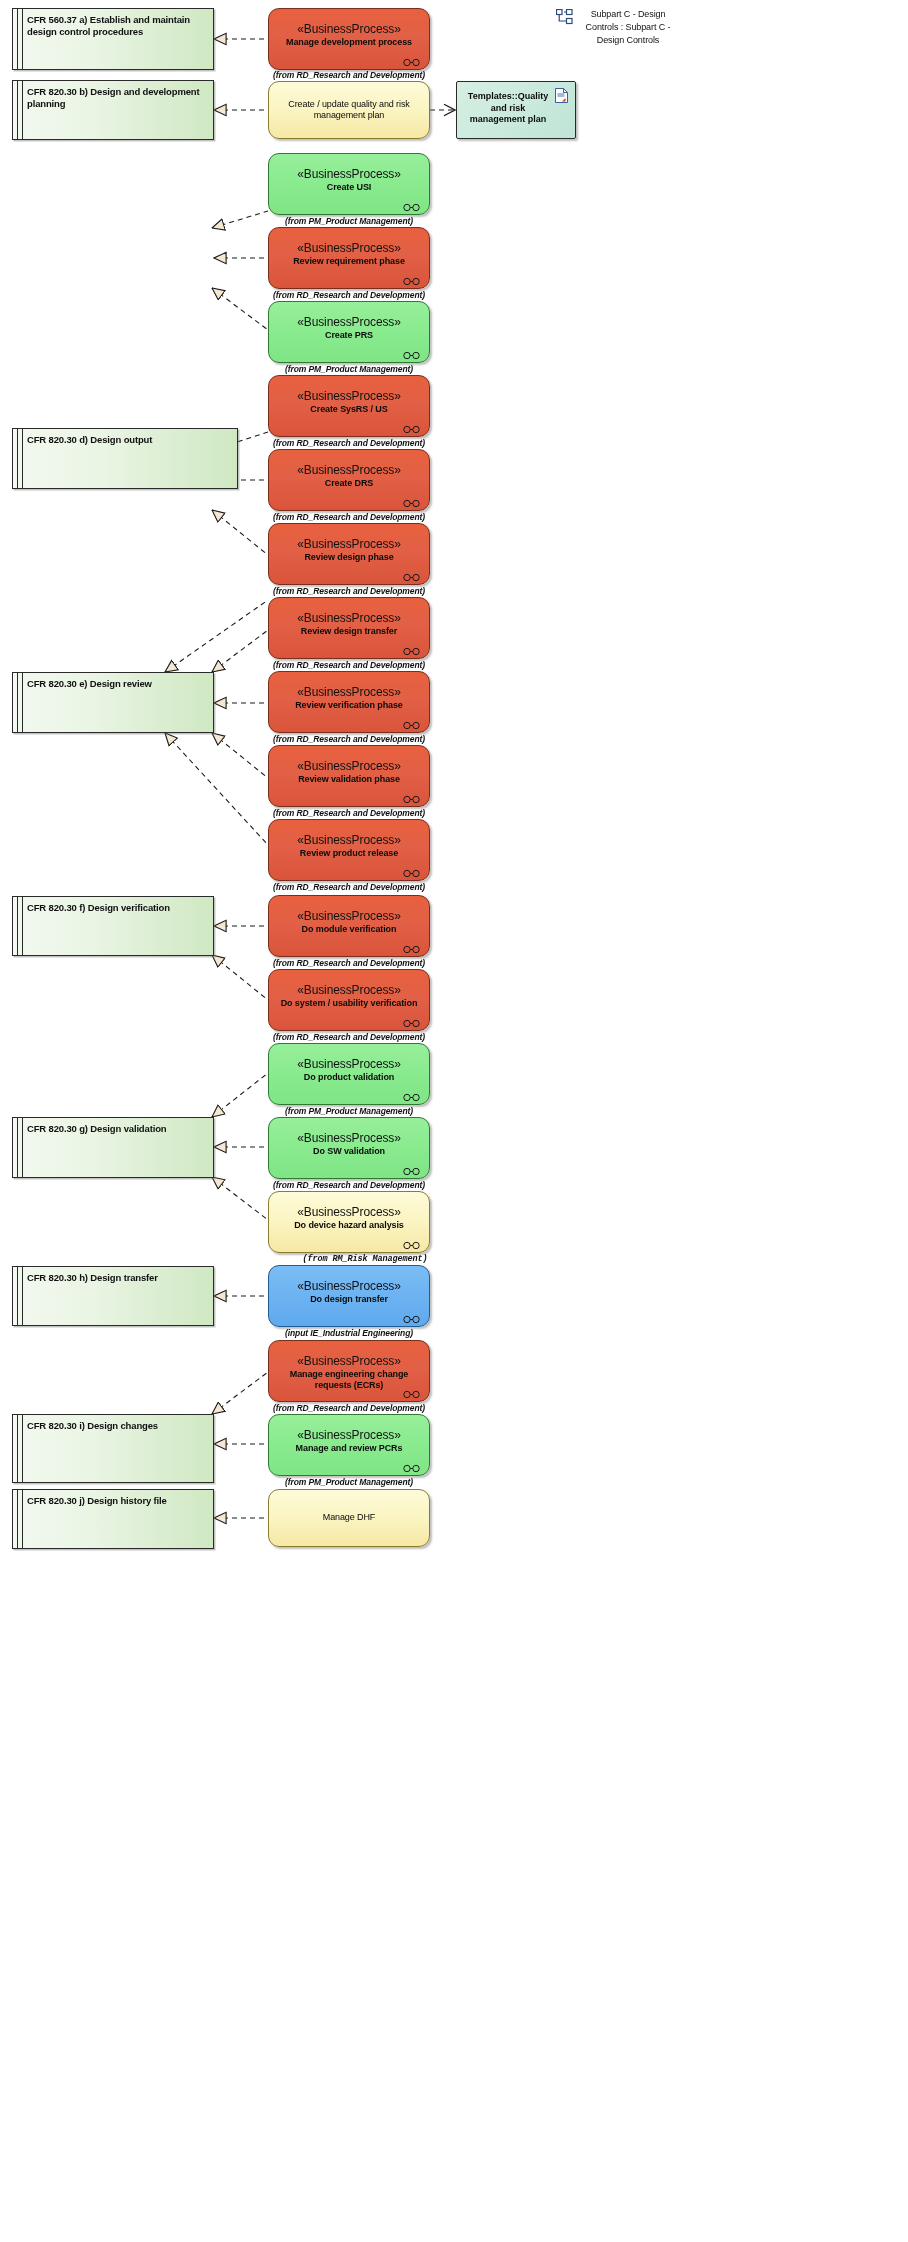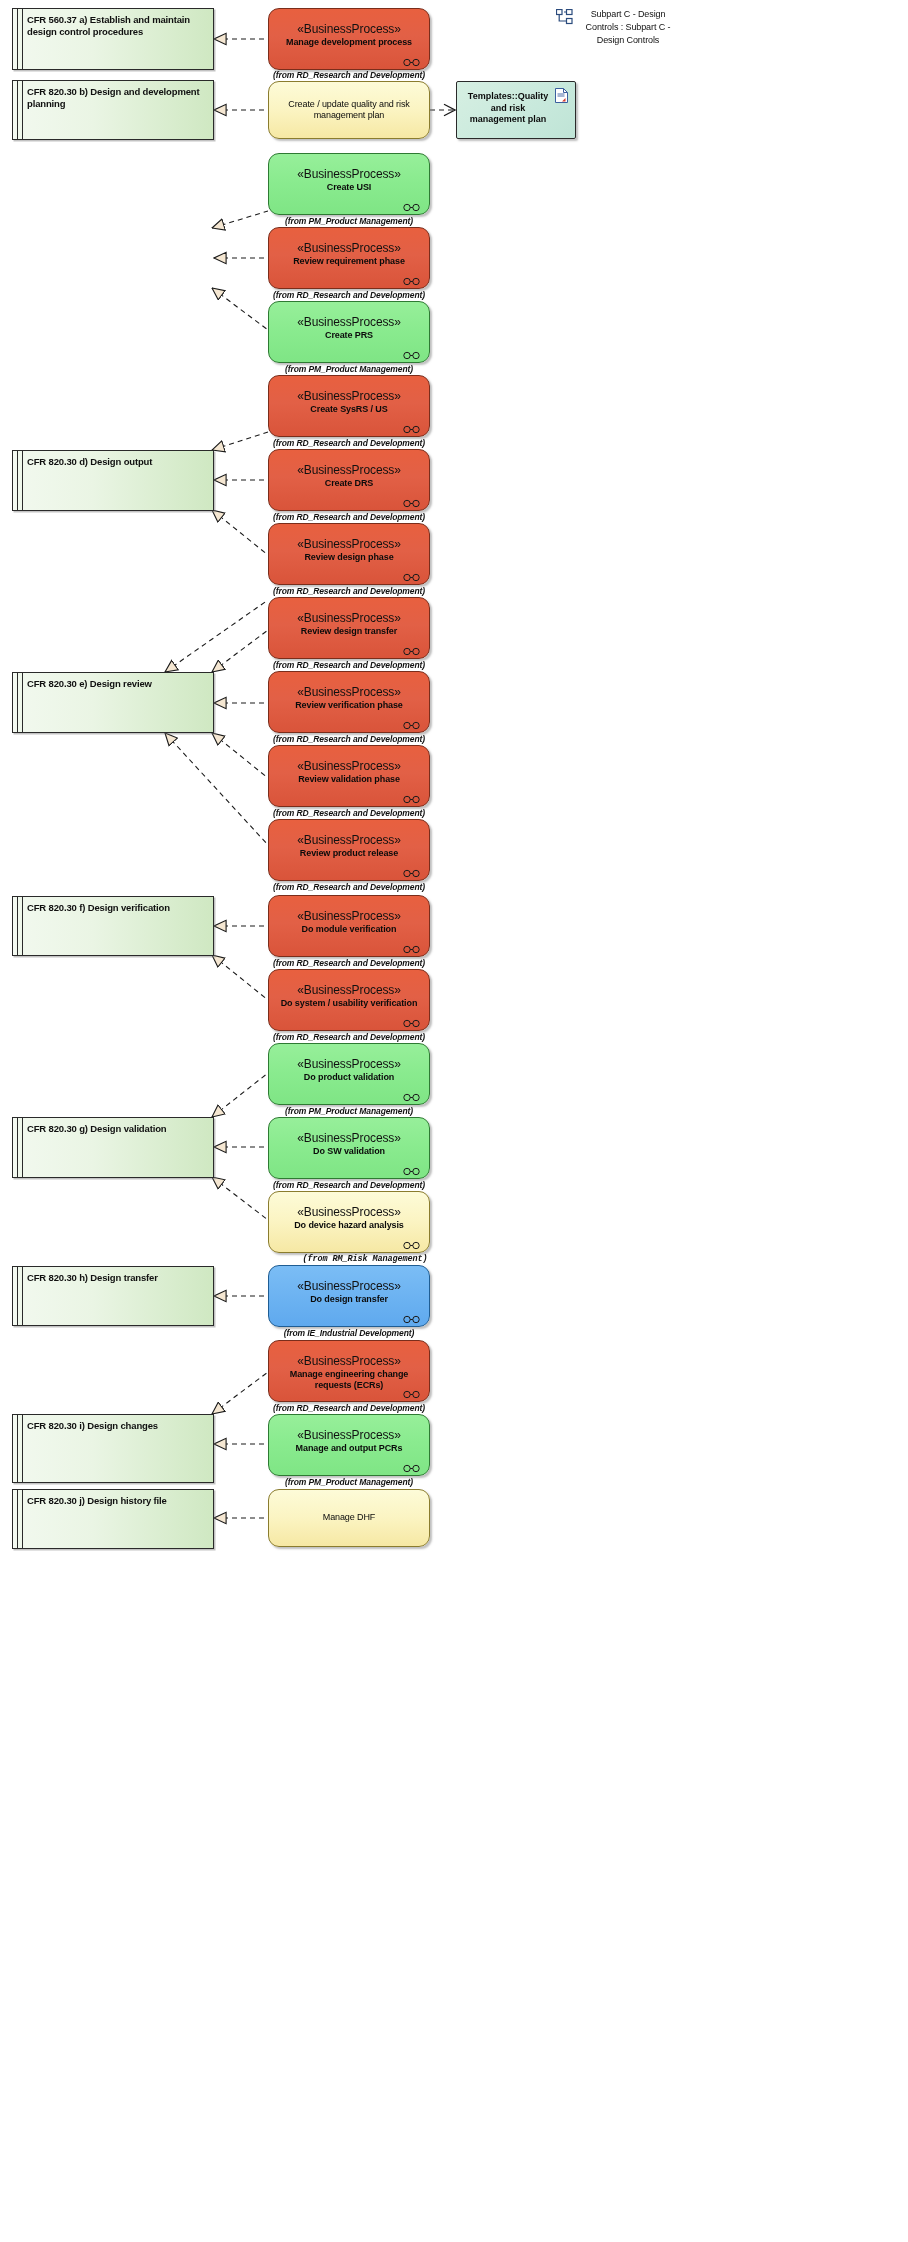--- a/index.html
+++ b/index.html
@@ -253,21 +253,21 @@
     <span class="gutter"></span>
     <span class="req-label">CFR 560.37 a) Establish and maintain design control procedures</span>
   </div>
 
   <div class="req" style="left:12px; top:80px; width:202px; height:60px;">
     <span class="gutter"></span>
     <span class="req-label">CFR 820.30 b) Design and development planning</span>
   </div>
 
 
-  <div class="req" style="left:12px; top:450px; width:202px; height:61px;">
+  <div class="req" style="left:12px; top:428px; width:226px; height:61px;">
     <span class="gutter"></span>
     <span class="req-label">CFR 820.30 d) Design output</span>
   </div>
 
   <div class="req" style="left:12px; top:672px; width:202px; height:61px;">
     <span class="gutter"></span>
     <span class="req-label">CFR 820.30 e) Design review</span>
   </div>
 
   <div class="req" style="left:12px; top:896px; width:202px; height:60px;">
@@ -524,38 +524,38 @@
     <span class="stereo">«BusinessProcess»</span>
     <span class="pname">Do design transfer</span>
     <span class="proc-icon">
       <svg viewBox="0 0 17 9" width="17" height="9">
           <circle cx="4" cy="4.5" r="3.2" fill="none" stroke="#1a1a1a" stroke-width="1"></circle>
           <circle cx="13" cy="4.5" r="3.2" fill="none" stroke="#1a1a1a" stroke-width="1"></circle>
           <line x1="7.2" y1="4.5" x2="9.8" y2="4.5" stroke="#1a1a1a" stroke-width="1"></line>
         </svg>
     </span>
   </div>
-  <div class="fromcap" style="left:268px; top:1328px; width:162px;">(from IE_Industrial Development)</div>
+  <div class="fromcap" style="left:268px; top:1328px; width:162px;">(input IE_Industrial Engineering)</div>
 
   <div class="proc c-red" style="left:268px; top:1340px; width:162px; height:62px;">
     <span class="stereo">«BusinessProcess»</span>
     <span class="pname">Manage engineering change requests (ECRs)</span>
     <span class="proc-icon">
       <svg viewBox="0 0 17 9" width="17" height="9">
           <circle cx="4" cy="4.5" r="3.2" fill="none" stroke="#1a1a1a" stroke-width="1"></circle>
           <circle cx="13" cy="4.5" r="3.2" fill="none" stroke="#1a1a1a" stroke-width="1"></circle>
           <line x1="7.2" y1="4.5" x2="9.8" y2="4.5" stroke="#1a1a1a" stroke-width="1"></line>
         </svg>
     </span>
   </div>
   <div class="fromcap" style="left:268px; top:1403px; width:162px;">(from RD_Research and Development)</div>
 
   <div class="proc c-green" style="left:268px; top:1414px; width:162px; height:62px;">
     <span class="stereo">«BusinessProcess»</span>
-    <span class="pname">Manage and output PCRs</span>
+    <span class="pname">Manage and review PCRs</span>
     <span class="proc-icon">
       <svg viewBox="0 0 17 9" width="17" height="9">
           <circle cx="4" cy="4.5" r="3.2" fill="none" stroke="#1a1a1a" stroke-width="1"></circle>
           <circle cx="13" cy="4.5" r="3.2" fill="none" stroke="#1a1a1a" stroke-width="1"></circle>
           <line x1="7.2" y1="4.5" x2="9.8" y2="4.5" stroke="#1a1a1a" stroke-width="1"></line>
         </svg>
     </span>
   </div>
   <div class="fromcap" style="left:268px; top:1477px; width:162px;">(from PM_Product Management)</div>
 

